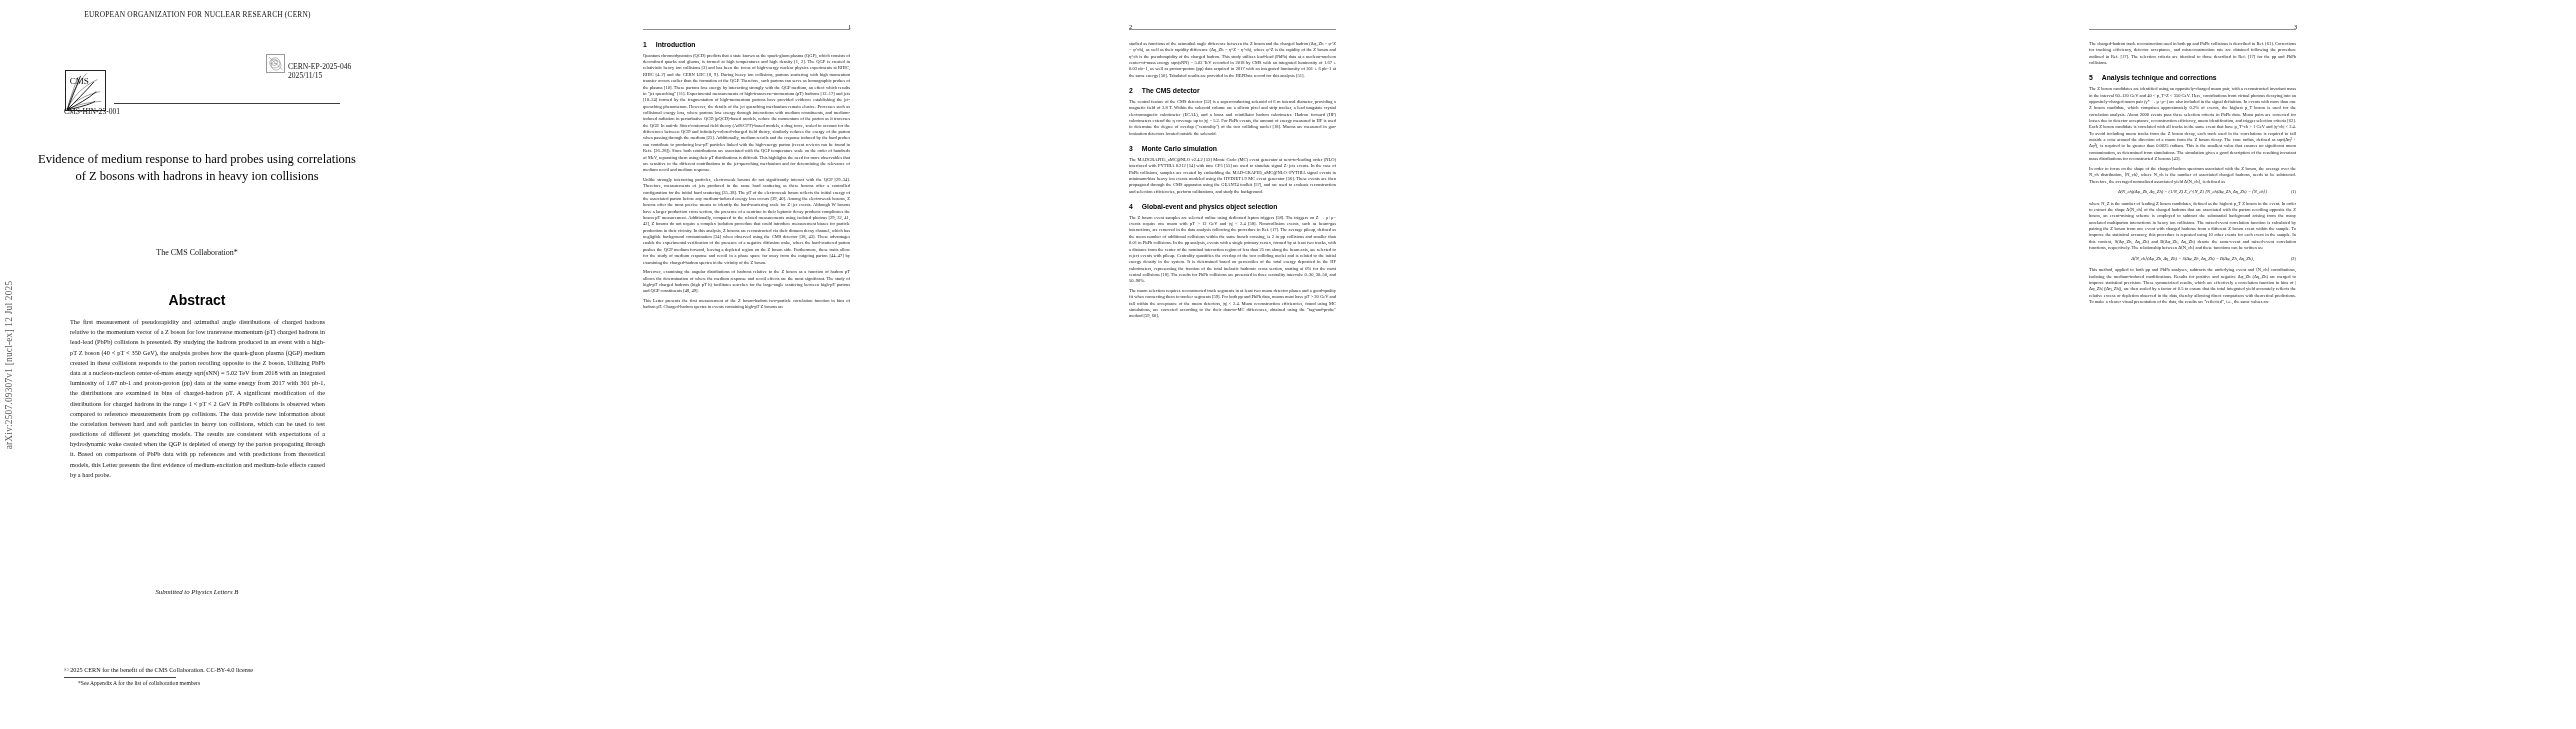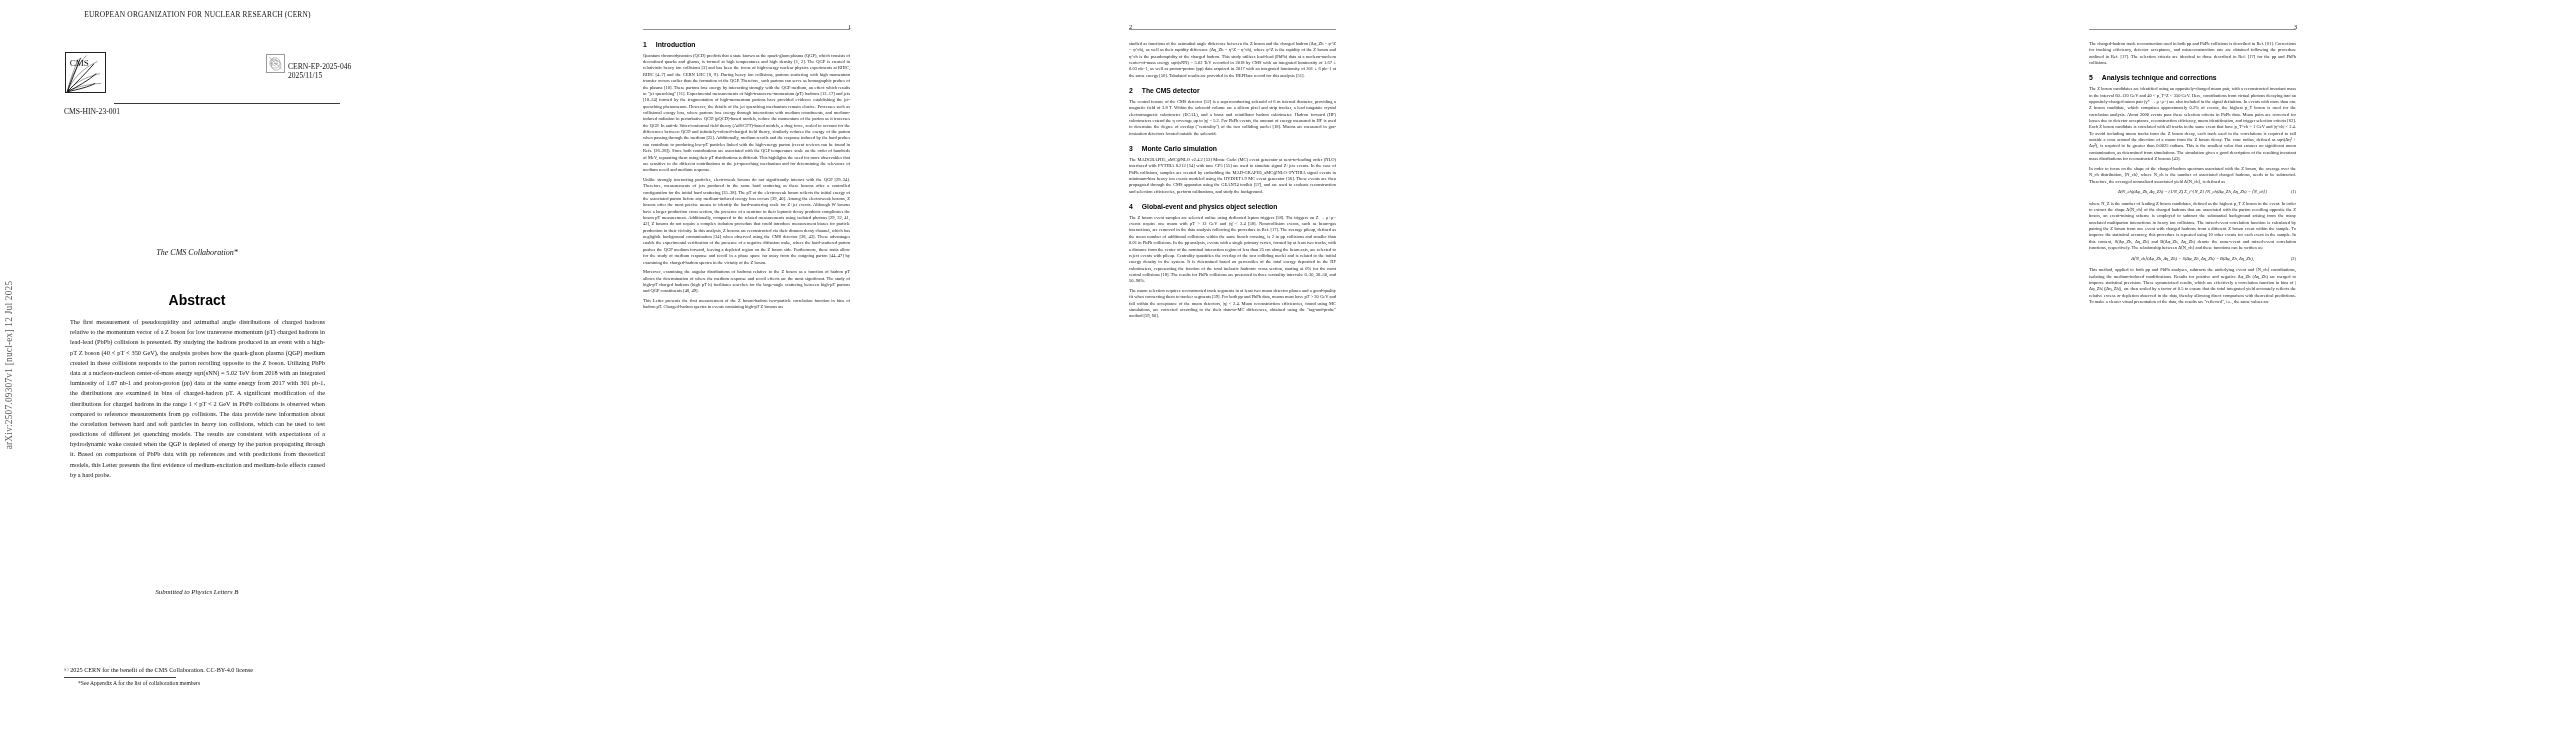--- a/index.html
+++ b/index.html
@@ -47,21 +47,21 @@
     text-align: center;
     font-size: 7.4px;
     letter-spacing: 0.2px;
     color: #111;
   }
   .head-block {
     position: absolute; top: 52px; left: 24px; width: 358px;
     height: 73px;
   }
   .cms-logo {
-    position: absolute; left: 41px; top: 0;
+    position: absolute; left: 41px; top: 18px;
     width: 41px; height: 41px;
     border: 0.6px solid #222;
     overflow: hidden; background: #fff;
   }
   .cms-logo svg { display:block; }
   .cms-num {
     position: absolute; left: 40px; top: 55px;
     font-size: 7.6px; color: #111;
   }
   .rule-line {
@@ -80,21 +80,21 @@
 
   .doc-title {
     position: absolute; top: 151px; left: 33px; width: 328px;
     text-align: center;
     font-size: 12.5px;
     line-height: 1.33;
     color: #000;
   }
   .authors {
     position: absolute; top: 248px; left: 33px; width: 328px;
-    text-align: center; font-size: 8px; color:#111;font-style:italic;
+    text-align: center; font-size: 8px; color:#111;
   }
   .abstract-h {
     position: absolute; top: 292px; left: 33px; width: 328px;
     text-align: center; font-weight: bold; font-size: 14px;
     font-family: "Liberation Sans", sans-serif;
     color:#000;
   }
   .abstract-body {
     position: absolute; top: 317px; left: 70px; width: 255px;
     font-size: 6.3px; line-height: 1.62; text-align: justify;
@@ -202,20 +202,21 @@
           <path d="M3 3 L25 24" stroke="#777" stroke-width="0.8" fill="none"></path>
           <text x="5.5" y="14.5" font-family="Liberation Serif, serif" font-size="4.4" fill="#555">CERN</text>
         </svg>
       </div>
       <div class="cern-report">
         <div>CERN-EP-2025-046</div>
         <div>2025/11/15</div>
       </div>
     </div>
 
+    <div class="doc-title">Evidence of medium response to hard probes using correlations of Z bosons with hadrons in heavy ion collisions</div>
     <div class="authors">The CMS Collaboration*</div>
     <div class="abstract-h">Abstract</div>
     <div class="abstract-body">The first measurement of pseudorapidity and azimuthal angle distributions of charged hadrons relative to the momentum vector of a Z boson for low transverse momentum (pT) charged hadrons in lead-lead (PbPb) collisions is presented. By studying the hadrons produced in an event with a high-pT Z boson (40 &lt; pT &lt; 350 GeV), the analysis probes how the quark-gluon plasma (QGP) medium created in these collisions responds to the parton recoiling opposite to the Z boson. Utilizing PbPb data at a nucleon-nucleon center-of-mass energy sqrt(sNN) = 5.02 TeV from 2018 with an integrated luminosity of 1.67 nb-1 and proton-proton (pp) data at the same energy from 2017 with 301 pb-1, the distributions are examined in bins of charged-hadron pT. A significant modification of the distributions for charged hadrons in the range 1 &lt; pT &lt; 2 GeV in PbPb collisions is observed when compared to reference measurements from pp collisions. The data provide new information about the correlation between hard and soft particles in heavy ion collisions, which can be used to test predictions of different jet quenching models. The results are consistent with expectations of a hydrodynamic wake created when the QGP is depleted of energy by the parton propagating through it. Based on comparisons of PbPb data with pp references and with predictions from theoretical models, this Letter presents the first evidence of medium-excitation and medium-hole effects caused by a hard probe.</div>
     <div class="submitted">Submitted to Physics Letters B</div>
     <div class="copyright">© 2025 CERN for the benefit of the CMS Collaboration. CC-BY-4.0 license</div>
     <div class="foot-rule"></div>
     <div class="footnote">*See Appendix A for the list of collaboration members</div>
   </div>
 
   <div class="page p1">

